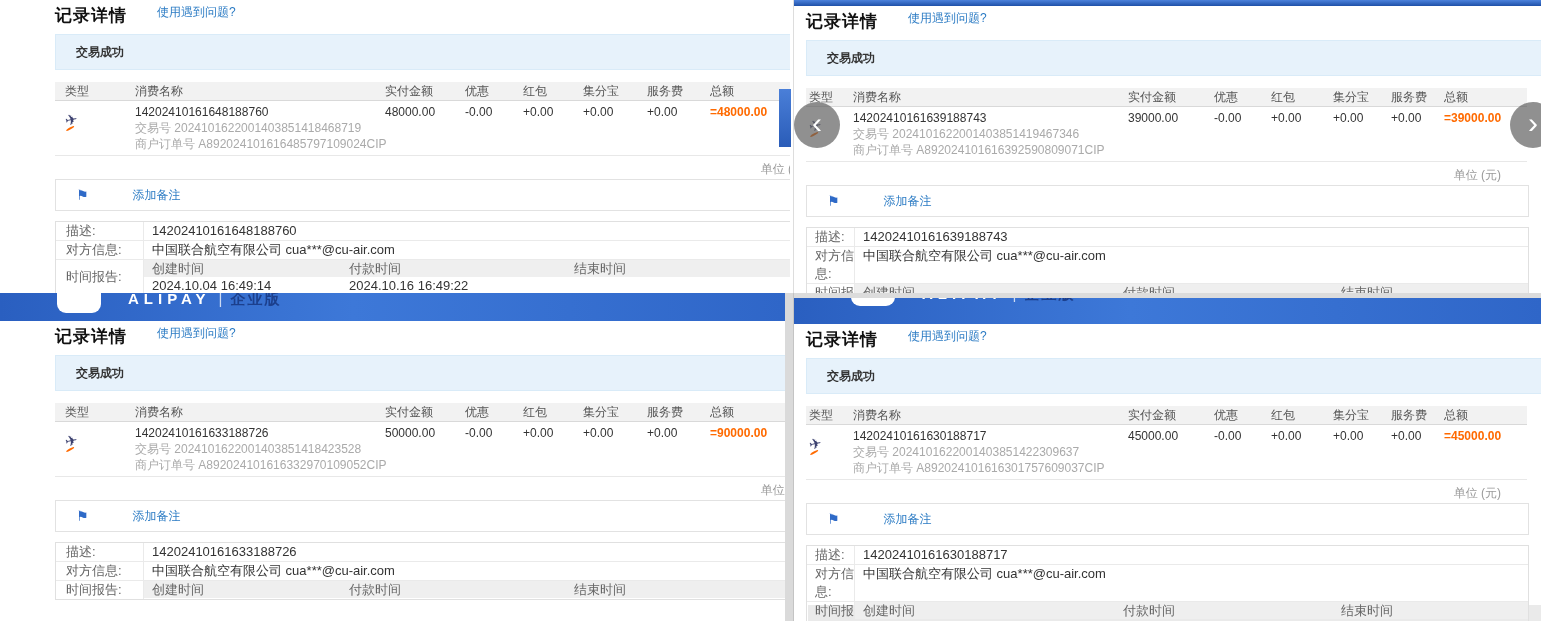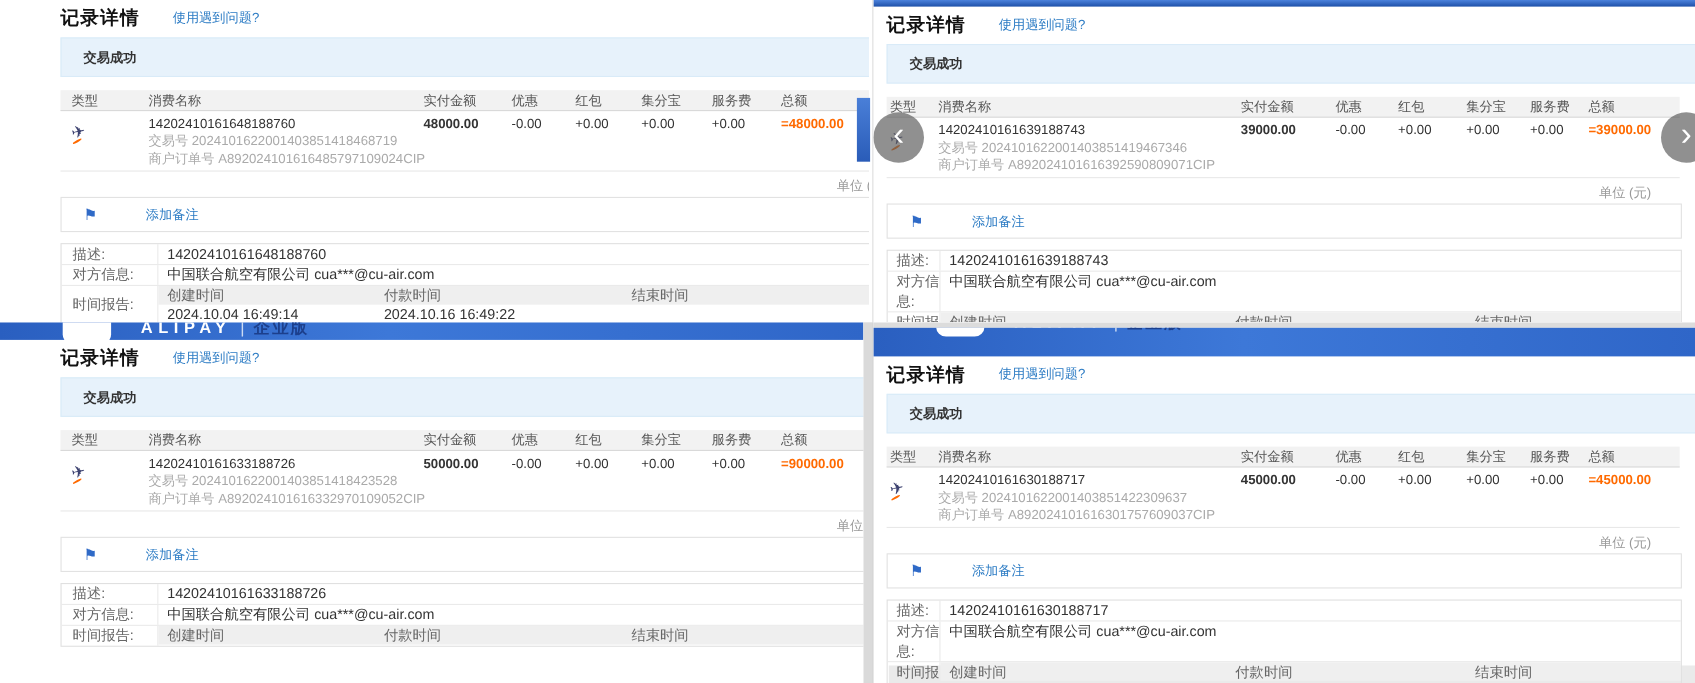--- a/index.html
+++ b/index.html
@@ -19,38 +19,38 @@
   .q-bl{left:0;top:293px;width:785px;height:328px;}
   .q-br{left:793px;top:293px;width:748px;height:328px;border-left:1px solid #c4c4c4;}
   .gap-bottom{position:absolute;left:785px;top:293px;width:8px;height:328px;background:#dadada;}
   .artifact-blue{position:absolute;left:779px;top:89px;width:12px;height:58px;
     background:linear-gradient(180deg,#4a7fd8,#2a5cb8);}
 
   
   .top-strip{height:6px;background:linear-gradient(180deg,#4c82dc,#1e50a8);}
 
   
-  .brandbar{position:relative;height:16px;overflow:hidden;
+  .brandbar{position:relative;height:28px;overflow:hidden;
     background:linear-gradient(90deg,#2a5fc0,#3d78d8 45%,#2f66c8);}
   .logo{position:absolute;left:57px;top:-12px;width:44px;height:32px;background:#fff;border-radius:9px;}
   .brand-text{position:absolute;left:128px;top:-4px;line-height:20px;font-size:15px;font-weight:bold;
     color:#fff;letter-spacing:5px;white-space:nowrap;}
   .b-div{color:rgba(255,255,255,.75);font-weight:normal;margin:0 8px;letter-spacing:0;}
   .b-ed{color:#1c3f8c;letter-spacing:2px;}
   .q-br .brandbar{height:26px;}
   .q-br .logo{top:-24px;}
   .q-br .brand-text{top:-14px;}
   .win-gap{height:5px;background:#dcdcdc;}
   .backdrop{position:absolute;left:14px;right:0;bottom:0;height:16px;background:#eaeaea;}
 
   
   .page{position:relative;}
   .cols-a .page{padding-left:55px;width:1000px;}
   .cols-b .page{padding-left:12px;width:723px;}
-  .page-head{padding-top:4px;height:24px;display:flex;align-items:center;}
+  .page-head{padding-top:4px;height:24px;display:flex;}
   .title{font-size:17px;font-weight:bold;color:#111;margin:0;letter-spacing:1px;}
   .help{font-size:12px;color:var(--link-blue);margin-left:30px;text-decoration:none;cursor:pointer;}
   .status-box{margin-top:6px;height:34px;line-height:34px;background:var(--status-bg);
     border:1px solid #d9ebf8;padding-left:20px;font-size:12px;font-weight:bold;color:#333;}
   .cols-a .status-box,.cols-a .note-box,.cols-a .detail-table,.cols-a .tx-table{width:943px;}
   .cols-b .status-box,.cols-b .note-box,.cols-b .detail-table,.cols-b .tx-table{width:721px;}
 
   .tx-table{margin-top:12px;}
   .thead{display:flex;background:#f2f2f2;height:18px;line-height:18px;font-size:12px;color:#555;
     border-bottom:1px solid #d9d9d9;}
@@ -65,21 +65,21 @@
   .cols-a .c-pts{width:64px;}
   .cols-a .c-fee{width:63px;}
   .cols-b .c-type{width:47px;padding-left:3px;}
   .cols-b .c-name{width:275px;}
   .cols-b .c-paid{width:86px;}
   .cols-b .c-disc{width:57px;}
   .cols-b .c-red{width:62px;}
   .cols-b .c-pts{width:58px;}
   .cols-b .c-fee{width:53px;}
   .c-total{width:110px;}
-  .amt{font-weight:bold;}
+  .amt{font-weight:normal;}
   .total{color:var(--accent-orange);font-weight:bold;}
   .ord{color:#333;line-height:13px;padding-top:1px;}
   .sub{color:#aaa;line-height:13px;margin-top:3px;white-space:nowrap;}
   .plane{position:relative;display:inline-block;font-size:15px;color:#3d4270;transform:rotate(-12deg);top:6px;}
   .plane::after{content:"";position:absolute;left:-1px;bottom:0px;width:9px;height:2px;border-radius:50%;
     background:var(--accent-orange);transform:rotate(-18deg);}
 
   .unit{margin-top:5px;font-size:12px;color:#999;height:16px;line-height:16px;}
   .cols-a .unit{width:753px;text-align:right;}
   .cols-b .unit{width:695px;text-align:right;}

